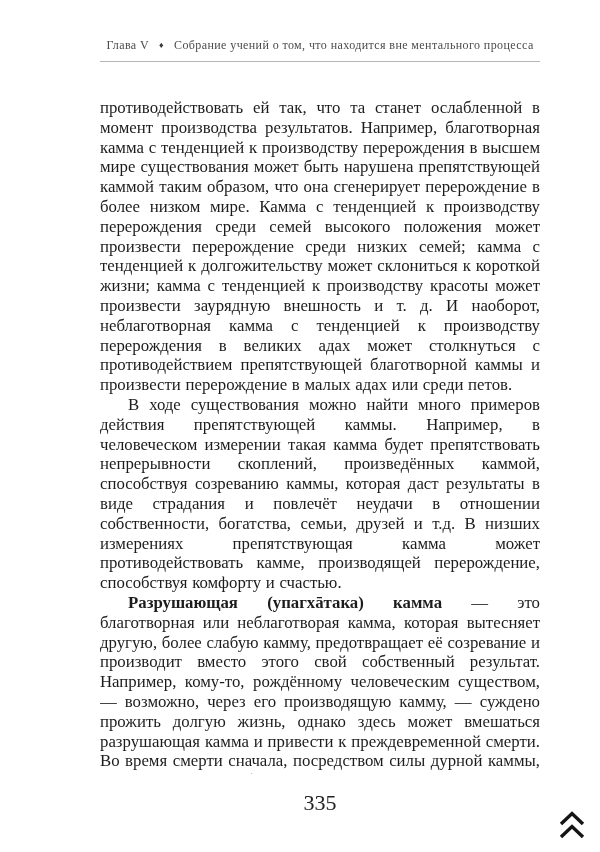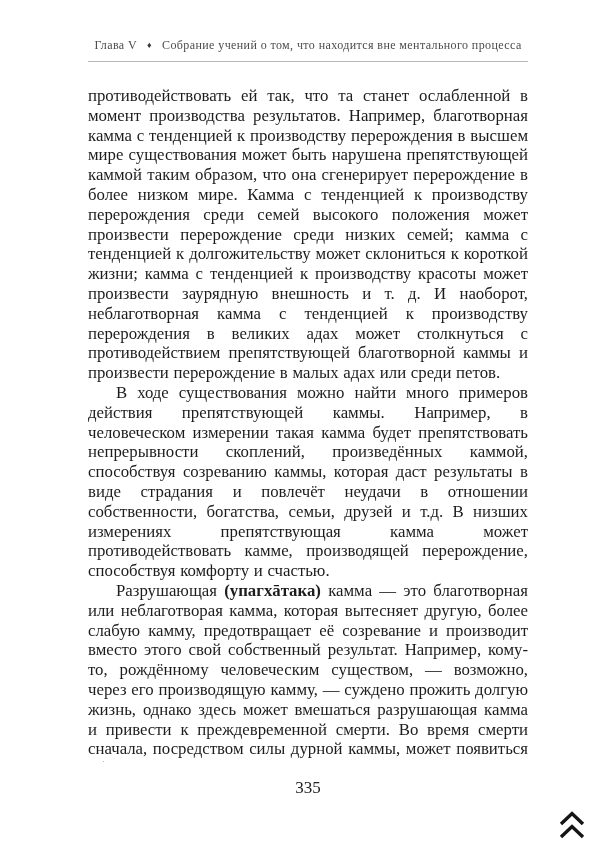--- a/index.html
+++ b/index.html
@@ -14,20 +14,21 @@
     overflow: hidden;
     font-family: "Liberation Serif", serif;
     color: #1c1c1c;
   }
   .page {
     box-sizing: border-box;
     width: 600px;
     height: 852px;
     padding-top: 38px;
     position: relative;
+    padding-left: 12px;
   }
   .column {
     width: 440px;
     margin-left: 88px;
   }
   
   .page-header .running-head {
     text-align: center;
     font-size: 12px;
     letter-spacing: 0.4px;
@@ -42,43 +43,43 @@
     color: #3a3a3a;
     margin-right: 10px;
   }
   .header-rule {
     border: 0;
     border-top: 1px solid #b7b7b7;
     margin: 8px 0 0 0;
   }
   
   .text-column {
-    margin-top: 24px;
+    margin-top: 36px;
     height: 676px;
     overflow: hidden;
   }
   .para {
     margin: 0;
     font-size: 16.8px;
     line-height: 19.8px;
     text-align: justify;
     word-spacing: 0.5px;
     color: #1c1c1c;
   }
   .para.indent { text-indent: 28px; }
-  .b  { font-weight: normal; }
+  .b  { font-weight: bold; }
   .bi { font-weight: bold; }
   
   .page-footer {
     margin-top: 16px;
     text-align: center;
   }
   .page-number {
     display: inline-block;
-    font-size: 17px;
+    font-size: 22px;
     color: #222222;
   }
   
   .scroll-top {
     position: absolute;
     right: 11px;
     bottom: 7px;
     width: 34px;
     height: 38px;
     background: transparent;

